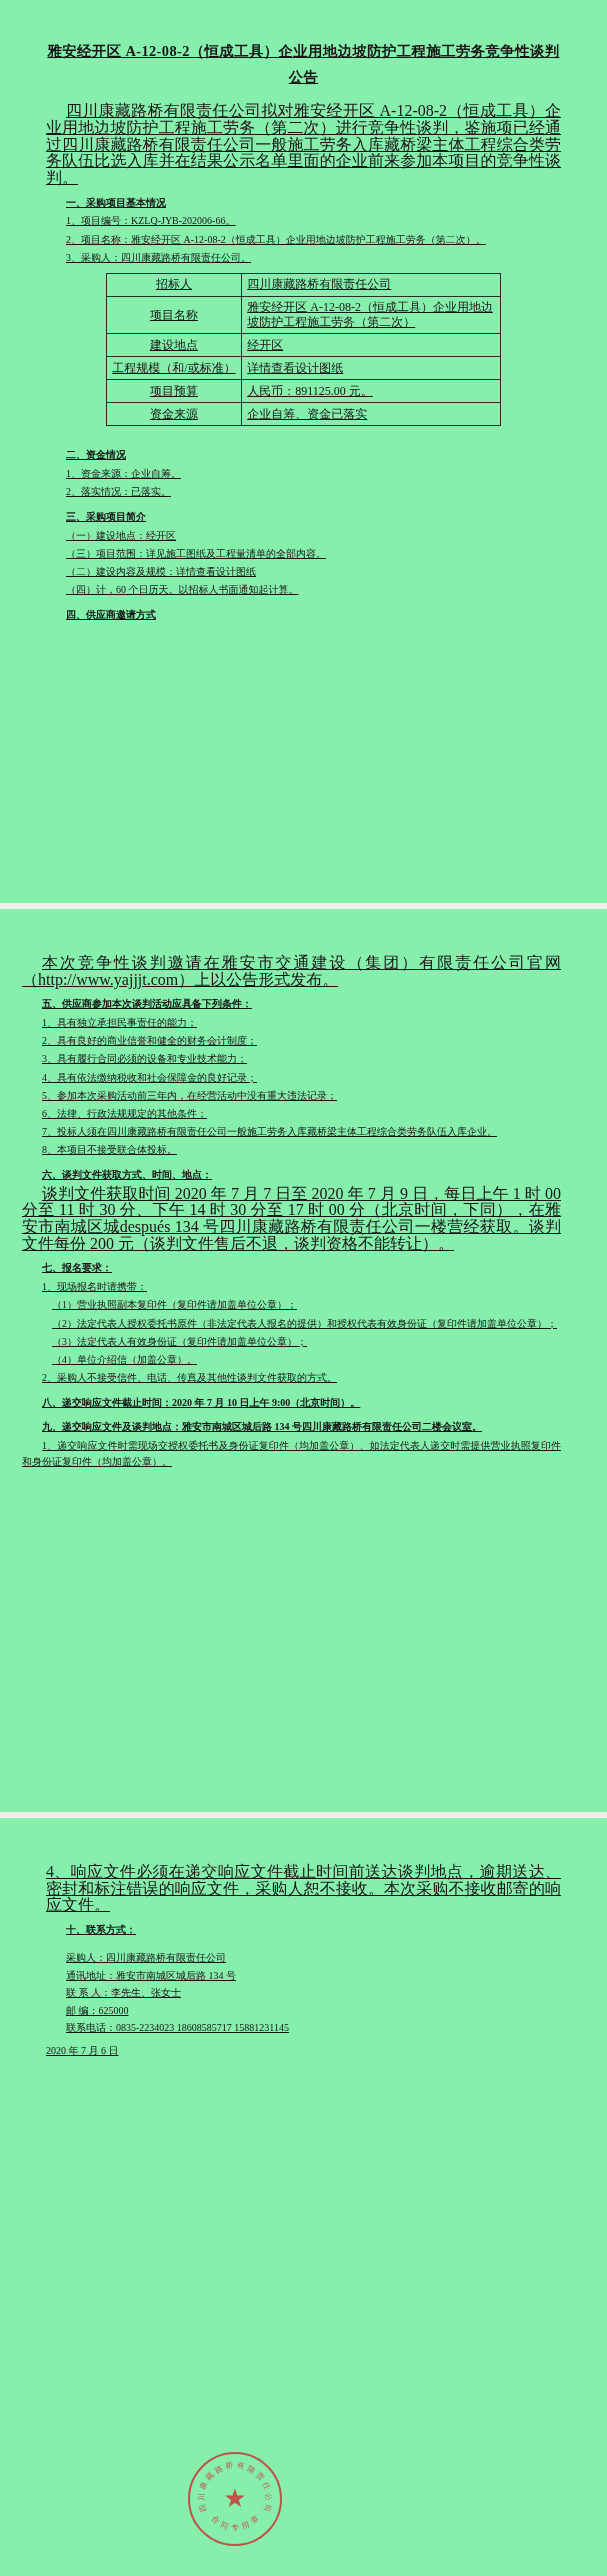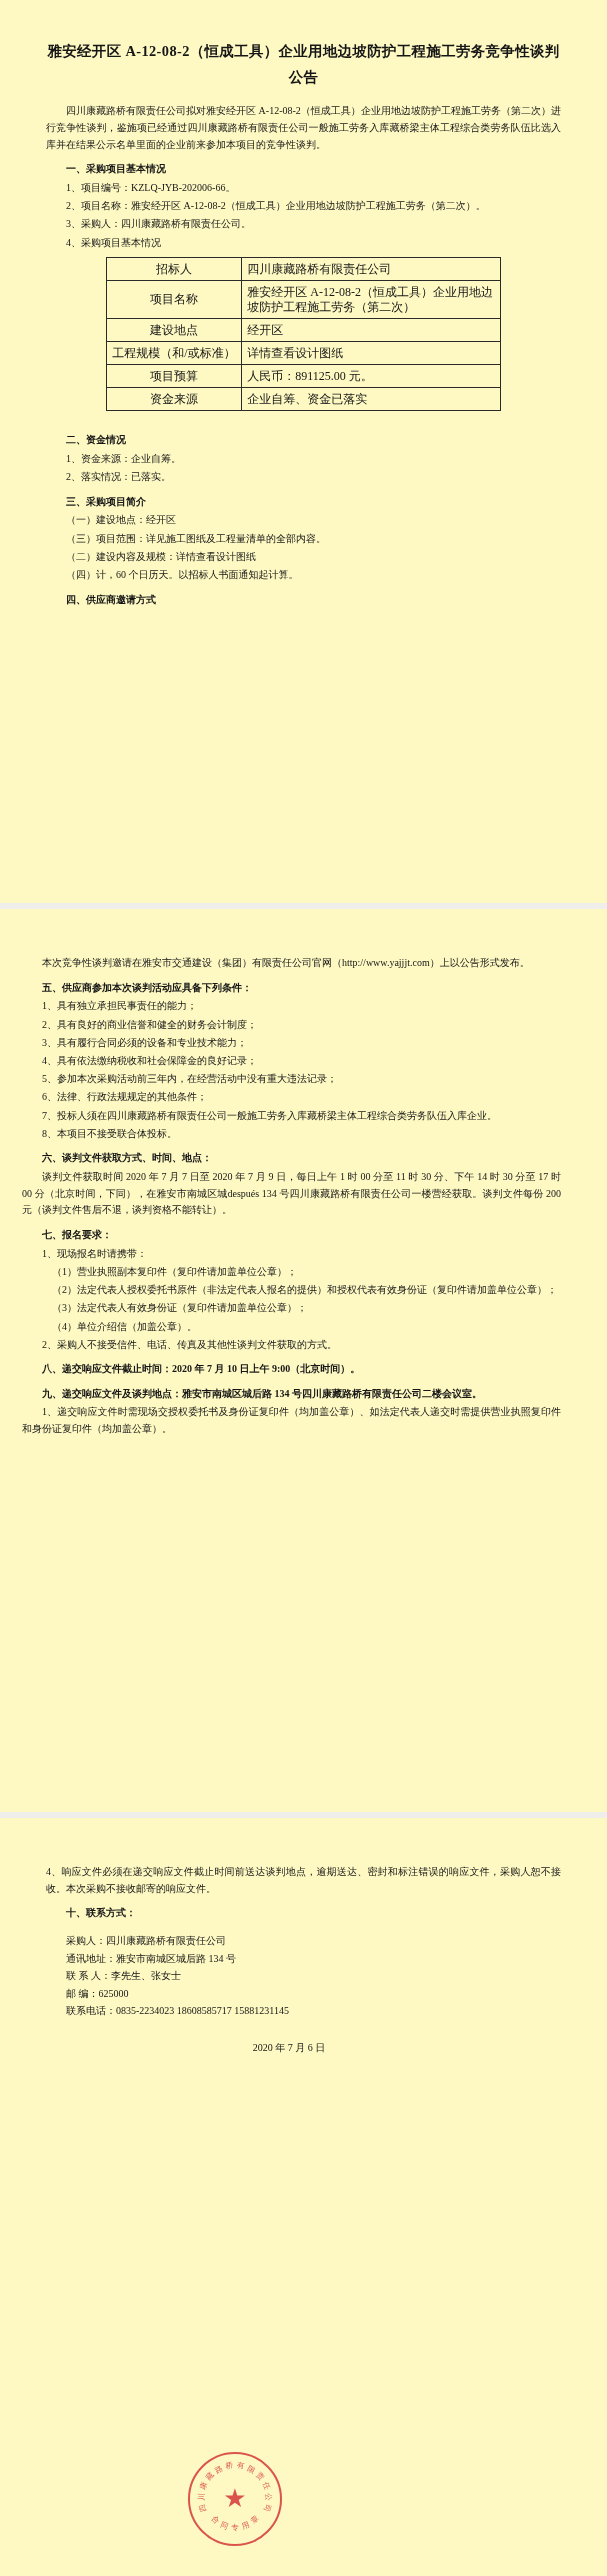--- a/index.html
+++ b/index.html
@@ -4,37 +4,38 @@
 <style>
   html,body{margin:0;padding:0;background:#f0eeea;}
   body{
     font-family:"Liberation Serif","DejaVu Serif",serif;
     width:607px;
     color:#161616;
   }
   .page{
     width:607px;
     box-sizing:border-box;
-    background:#fef9c3;
+    background:#86efac;
     position:relative;
+    text-decoration:underline;
   }
   .page.p1{height:903px;padding:30px 46px 0 46px;}
   .page.p2{height:903px;padding:46px 46px 0 22px;}
   .page.p3{height:770px;padding:46px 46px 0 46px;}
   .gap{height:6px;background:#f0eeea;}
   h1.doc-title{
     text-align:center;
     font-size:14.4px;
     font-weight:bold;
     line-height:26px;
     margin:7.6px 0 13.7px 0;
     letter-spacing:0.4px;
   }
   p.para{
-    font-size:10px;
+    font-size:16px;
     line-height:16.7px;
     margin:0 0 3.8px 0;
     text-indent:20px;
     text-align:justify;
   }
   p.para.noindent{text-indent:0;}
   .sec-h{
     font-size:10px;
     line-height:17.5px;
     margin:6.8px 0 2.3px 0;
@@ -69,23 +70,23 @@
   .spacer12{height:9px;}
   .contact-block{margin-top:10.6px;}
   .contact-line{
     font-size:10px;
     line-height:17.5px;
     text-indent:20px;
   }
   .date-line{
     font-size:10px;
     line-height:17.5px;
-    text-align:center;
+    text-align:left;
     padding-right:29px;
-    margin-top:19px;
+    margin-top:5px;
   }
   
   .seal{
     position:absolute;
     left:188px;
     top:634px;
     width:90px;
     height:90px;
     border:2.3px solid #d0272c;
     border-radius:50%;
@@ -119,21 +120,20 @@
 <div class="page p1">
 
   <h1 class="doc-title">雅安经开区 A-12-08-2（恒成工具）企业用地边坡防护工程施工劳务竞争性谈判公告</h1>
 
   <p class="para">四川康藏路桥有限责任公司拟对雅安经开区 A-12-08-2（恒成工具）企业用地边坡防护工程施工劳务（第二次）进行竞争性谈判，鉴施项已经通过四川康藏路桥有限责任公司一般施工劳务入库藏桥梁主体工程综合类劳务队伍比选入库并在结果公示名单里面的企业前来参加本项目的竞争性谈判。</p>
 
   <div class="sec-h">一、采购项目基本情况</div>
   <div class="item">1、项目编号：KZLQ-JYB-202006-66。</div>
   <div class="item">2、项目名称：雅安经开区 A-12-08-2（恒成工具）企业用地边坡防护工程施工劳务（第二次）。</div>
   <div class="item">3、采购人：四川康藏路桥有限责任公司。</div>
-  <div class="item">4、采购项目基本情况</div>
 
   <table class="info">
     <tbody>
       <tr>
         <td class="lbl">招标人</td>
         <td>四川康藏路桥有限责任公司</td>
       </tr>
       <tr>
         <td class="lbl">项目名称</td>
         <td>雅安经开区 A-12-08-2（恒成工具）企业用地边坡防护工程施工劳务（第二次）</td>

